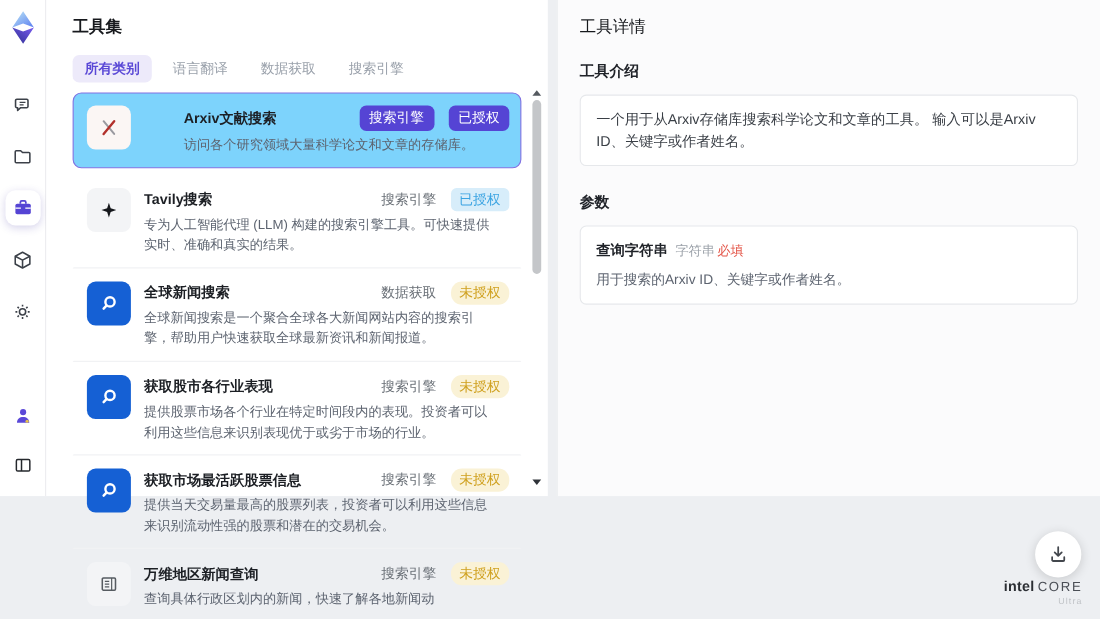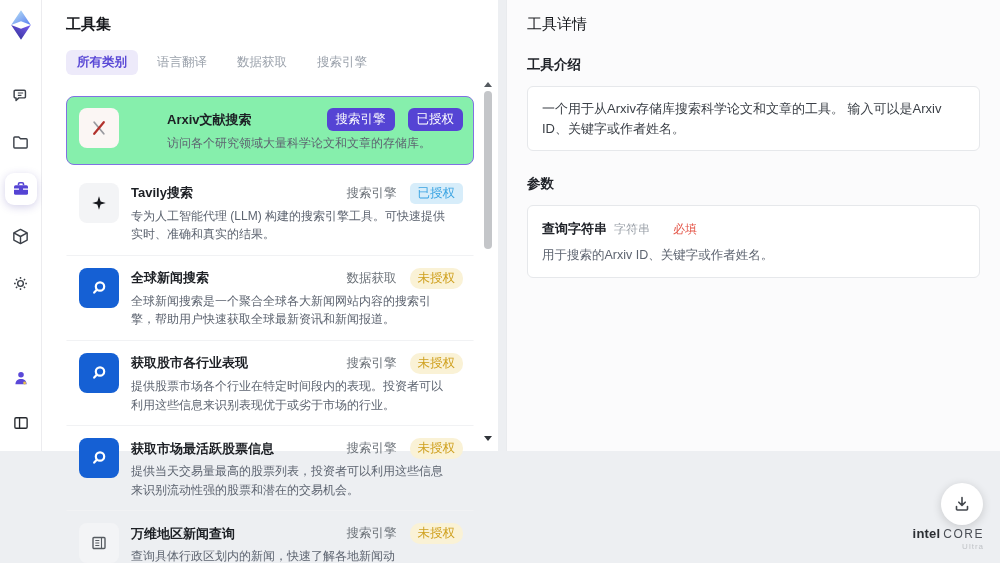--- a/index.html
+++ b/index.html
@@ -24,31 +24,31 @@
   }
   .nav-btn.active { background:#fff; box-shadow:0 2px 8px rgba(60,45,160,.22); }
   .sidebar-bottom { margin-top:auto; display:flex; flex-direction:column; gap:13px; align-items:center; }
 
   
   .list-panel {
     width:456px; flex:0 0 456px; background:#ffffff; position:relative;
     padding:15px 0 0 24px;
   }
   .panel-title { font-size:15px; font-weight:bold; color:#17191d; margin-bottom:16px; }
-  .tabs { display:flex; gap:8px; margin-bottom:21px; align-items:center; }
+  .tabs { display:flex; gap:8px; margin-bottom:9px; align-items:center; }
   .tab { font-size:12.5px; color:#9aa1ab; padding:4px 11px; border-radius:6px; cursor:pointer; white-space:nowrap; }
   .tab.active { color:#5a49d6; background:#edeafa; font-weight:bold; }
 
   .cards { padding-right:24px; }
   .tool-card {
     display:flex; gap:12px; padding:11px 10px 11px 12px;
     border:1px solid transparent; border-bottom:1px solid #f1f2f4; cursor:pointer;
   }
   .tool-card.selected {
-    background:#86efac; border:1.5px solid #8171e2; border-radius:8px;
+    background:#7dd3fc; border:1.5px solid #8171e2; border-radius:8px;
     margin-bottom:6px;
     gap:48px;
   }
   .tool-icon {
     width:40px; height:40px; border-radius:8px; flex:0 0 40px;
     display:flex; align-items:center; justify-content:center;
   }
   .icon-bg-light { background:#f3f4f6; }
   .icon-bg-arxiv { background:#fbf6f4; }
   .icon-bg-blue  { background:#1560d4; }
@@ -81,21 +81,21 @@
   .details-title { font-size:15px; font-weight:normal; color:#17191d; margin-bottom:22px; }
   .section-heading { font-size:13.5px; font-weight:bold; color:#202329; margin-bottom:12px; }
   .info-box {
     background:#fff; border:1px solid #e6e8eb; border-radius:6px;
     padding:12px 14px; font-size:13px; color:#3a3f46; margin-bottom:24px; line-height:1.5;
   }
   .param-box { background:#fff; border:1px solid #e6e8eb; border-radius:6px; padding:13px 14px; }
   .param-head { margin-bottom:9px; }
   .param-name { font-size:13px; font-weight:bold; color:#202329; }
   .param-type { font-size:12px; color:#9aa0a8; margin-left:7px; }
-  .param-required { font-size:12px; color:#e4574a; margin-left:23px; }
+  .param-required { font-size:12px; color:#e4574a; margin-left:2px; }
   .param-desc { font-size:12.5px; color:#5d6470; }
 
   
   .download-btn {
     position:absolute; right:17px; bottom:38px; width:42px; height:42px;
     border-radius:50%; background:#fff; box-shadow:0 2px 10px rgba(0,0,0,.16);
     display:flex; align-items:center; justify-content:center; cursor:pointer;
   }
   .intel-logo { position:absolute; right:16px; bottom:12px; text-align:right; line-height:1; }
   .intel-word { font-size:13px; font-weight:bold; color:#2b2e33; letter-spacing:0.2px; }

